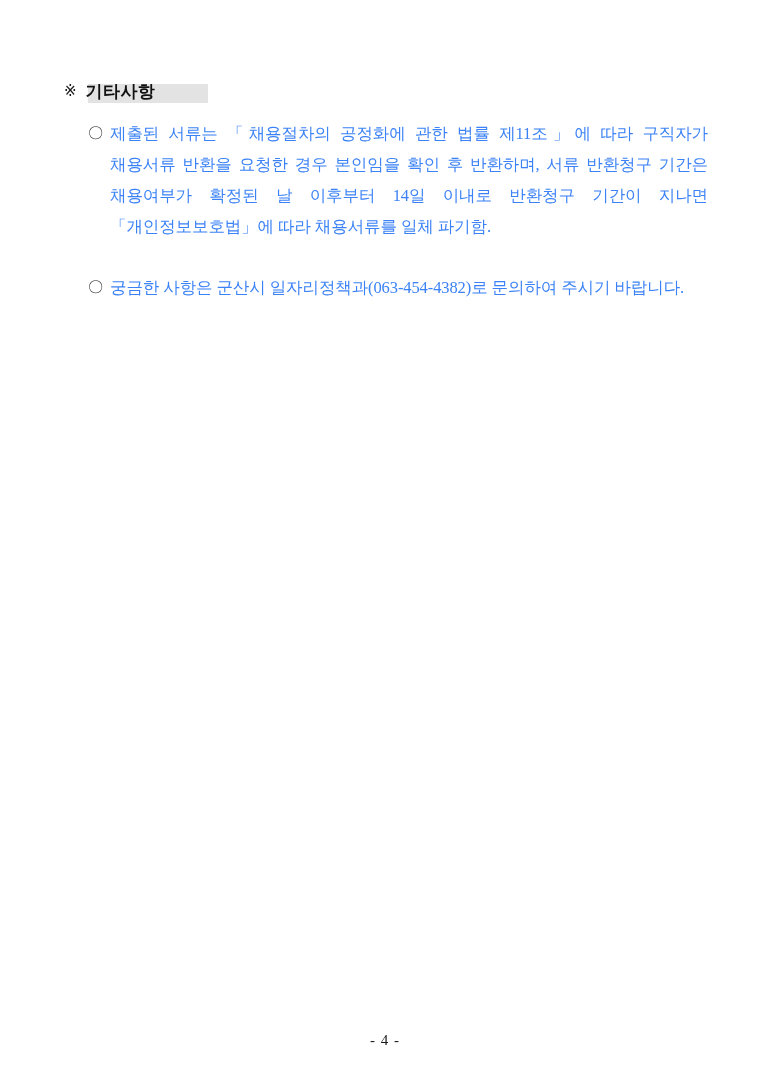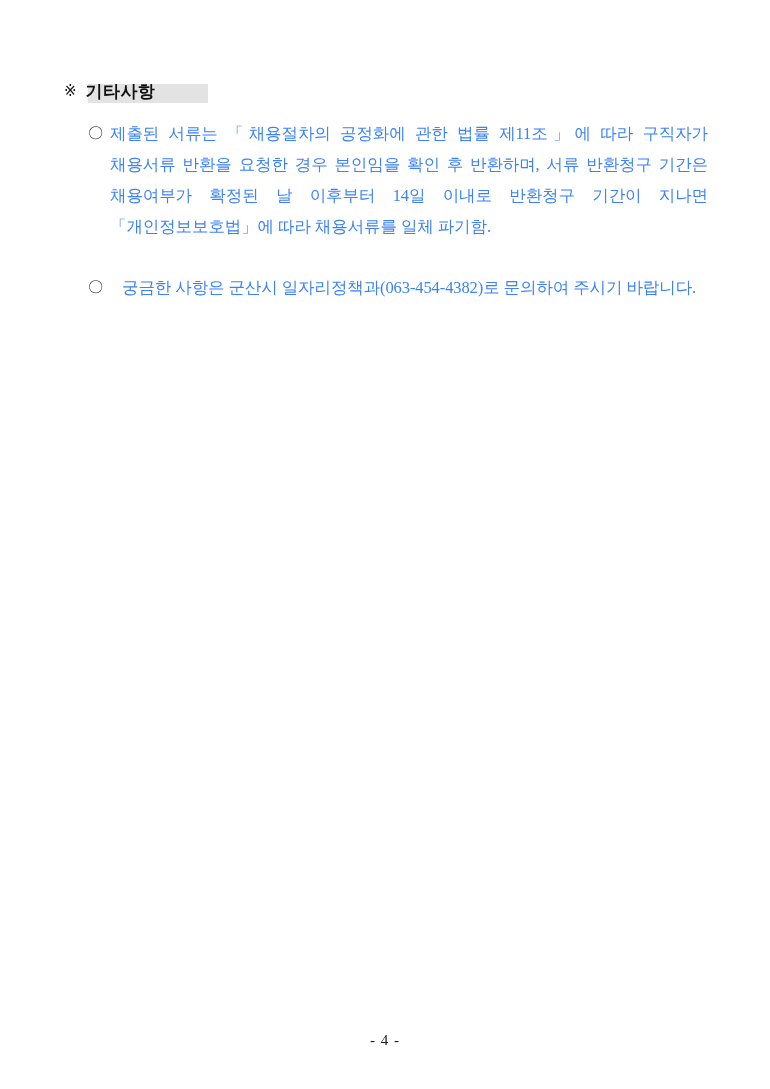--- a/index.html
+++ b/index.html
@@ -86,21 +86,21 @@
     top: 118px;
     width: 620px;
   }
   #bullet-1 .bullet-text { width: 598px; }
 
   #bullet-2 {
     left: 88px;
     top: 272px;
     width: 620px;
   }
-  #bullet-2 .bullet-text { width: 598px; margin-left: 12px; }
+  #bullet-2 .bullet-text { width: 598px; }
 
   
   .page-number {
     position: absolute;
     left: 0;
     right: 0;
     top: 1032px;
     text-align: center;
     font-size: 15px;
     color: #1a1a1a;

